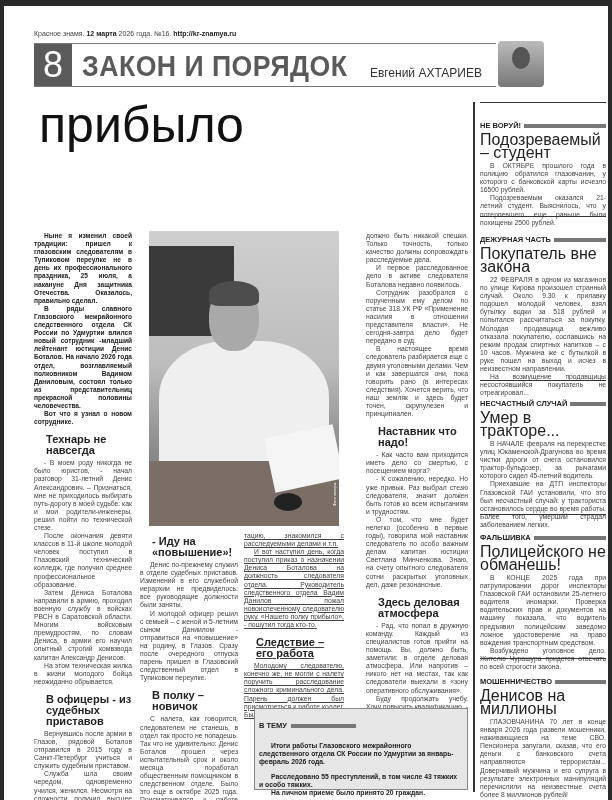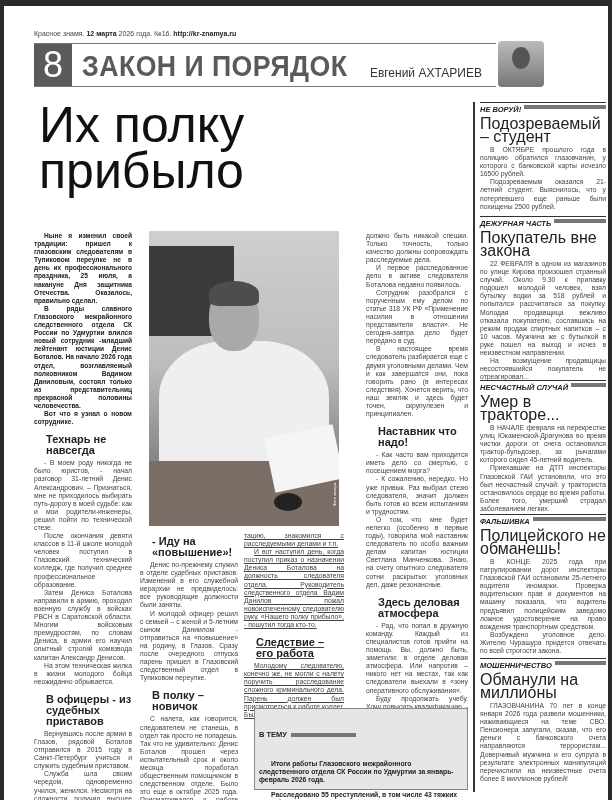--- a/index.html
+++ b/index.html
@@ -23,27 +23,27 @@
   .photo .printer{position:absolute;left:0;top:15px;width:85px;height:90px;background:#3a3a3a;}
   .photo .head{position:absolute;left:60px;top:55px;width:50px;height:65px;border-radius:45%;background:#a9a9a9;}
   .photo .hair{position:absolute;left:60px;top:50px;width:50px;height:25px;border-radius:50% 50% 20% 20%;background:#4d4d4d;}
   .photo .shirt{position:absolute;left:10px;top:110px;width:170px;height:140px;background:#efefef;border-radius:40% 40% 10% 10%;}
   .photo .desk{position:absolute;left:0;top:230px;width:190px;height:65px;background:#7a6e66;}
   .photo .papers{position:absolute;left:120px;top:200px;width:70px;height:55px;background:#f5f5f5;transform:rotate(-12deg);}
   .photo .mouse{position:absolute;left:125px;top:262px;width:28px;height:18px;border-radius:50%;background:#222;}
   .photo .credit{position:absolute;right:2px;bottom:20px;font-size:4px;color:#fff;writing-mode:vertical-rl;transform:rotate(180deg);}
   .sidebar{position:absolute;left:469px;top:96px;width:135px;height:690px;border-left:2px solid #333;}
   .sb-sec{position:absolute;left:5px;width:126px;}
-  .sb-tag{border-top:1px solid #333;padding-top:2px;font-size:7.5px;font-weight:bold;color:#222;display:flex;align-items:flex-start;gap:3px;font-style:italic;}
+  .sb-tag{border-top:1px solid #333;padding-top:18px;font-size:7.5px;font-weight:bold;color:#222;display:flex;align-items:center;gap:3px;}
   .sb-tag .bar{flex:1;height:4px;background:#777;}
   .sb-title{font-size:16px;line-height:13px;color:#222;margin:3px 0 3px 0;}
   .sb-body{font-size:6.8px;line-height:8.1px;color:#444;text-align:justify;}
   .sb-body p{margin:0;text-indent:10px;}
   .box{position:absolute;left:250px;top:702px;width:212px;height:80px;background:#e6e6e6;border:1px solid #888;}
-  .box-tag{font-size:7.5px;font-weight:bold;color:#222;margin:21px 4px;display:flex;align-items:center;gap:4px;}
+  .box-tag{font-size:7.5px;font-weight:bold;color:#222;margin:12px 4px;display:flex;align-items:center;gap:4px;}
   .box-tag .bar{width:65px;height:4px;background:#777;}
   .box p{margin:0 4px;font-size:6.8px;line-height:8.2px;font-weight:bold;color:#222;text-indent:12px;}
   .box p.gap{margin-top:6px;}
 </style>
 </head>
 <body>
 
 <div class="page">
 
   <div class="masthead">
@@ -54,21 +54,20 @@
   </div>
 
   <div class="rubric">
     <div class="pagenum">8</div>
     <div class="rubric-title">ЗАКОН И ПОРЯДОК</div>
     <div class="author">Евгений АХТАРИЕВ</div>
   </div>
   <div class="author-photo"></div>
 
   <div class="headline">
-    <div>Их полку</div>
     <div>прибыло</div>
   </div>
 
   <div class="col" style="left:30px;top:226px;width:98px;">
     <p class="lead">Ныне я изменил своей традиции: пришел к глазовским следователям в Тупиковом переулке не в день их профессионального праздника, 25 июля, а накануне Дня защитника Отечества. Оказалось, правильно сделал.</p>
     <p class="lead">В ряды славного Глазовского межрайонного следственного отдела СК России по Удмуртии влился новый сотрудник -младший лейтенант юстиции Денис Боталов. На начало 2026 года отдел, возглавляемый полковником Вадимом Даниловым, состоял только из представительниц прекрасной половины человечества.</p>
     <p class="lead">Вот что я узнал о новом сотруднике.</p>
     <div class="sh">Технарь не навсегда</div>
     <p>- В моем роду никогда не было юристов, - начал разговор 31-летний Денис Александрович. – Признаться, мне не приходилось выбирать путь-дорогу в моей судьбе: как и мои родители-инженеры, решил пойти по технической стезе.</p>
     <p>После окончания девяти классов в 11-й школе молодой человек поступил в Глазовский технический колледж, где получил среднее профессиональное образование.</p>
@@ -173,20 +172,20 @@
       <div class="sb-body">
         <p>В НАЧАЛЕ февраля на перекрестке улиц Юкаменской-Драгунова во время чистки дороги от снега остановился трактор-бульдозер, за рычагами которого сидел 45-летний водитель.</p>
         <p>Приехавшие на ДТП инспекторы Глазовской ГАИ установили, что это был несчастный случай: у тракториста остановилось сердце во время работы. Более того, умерший страдал заболеванием легких.</p>
       </div>
     </div>
     <div class="sb-sec" style="top:556px">
       <div class="sb-tag">
           <span>МОШЕННИЧЕСТВО</span>
           <span class="bar"></span>
         </div>
-      <div class="sb-title">Обманули на миллионы</div>
+      <div class="sb-title">Денисов на миллионы</div>
       <div class="sb-body">
         <p>ГЛАЗОВЧАНИНА 70 лет в конце января 2026 года развели мошенники, наживающиеся на теме СВО. Пенсионера запугали, сказав, что его деньги с банковского счета направляются террористам... Доверчивый мужчина и его супруга в результате электронных манипуляций перечислили на неизвестные счета более 8 миллионов рублей!</p>
       </div>
     </div>
   </div>
 
 </div>
 
 </body></html>

